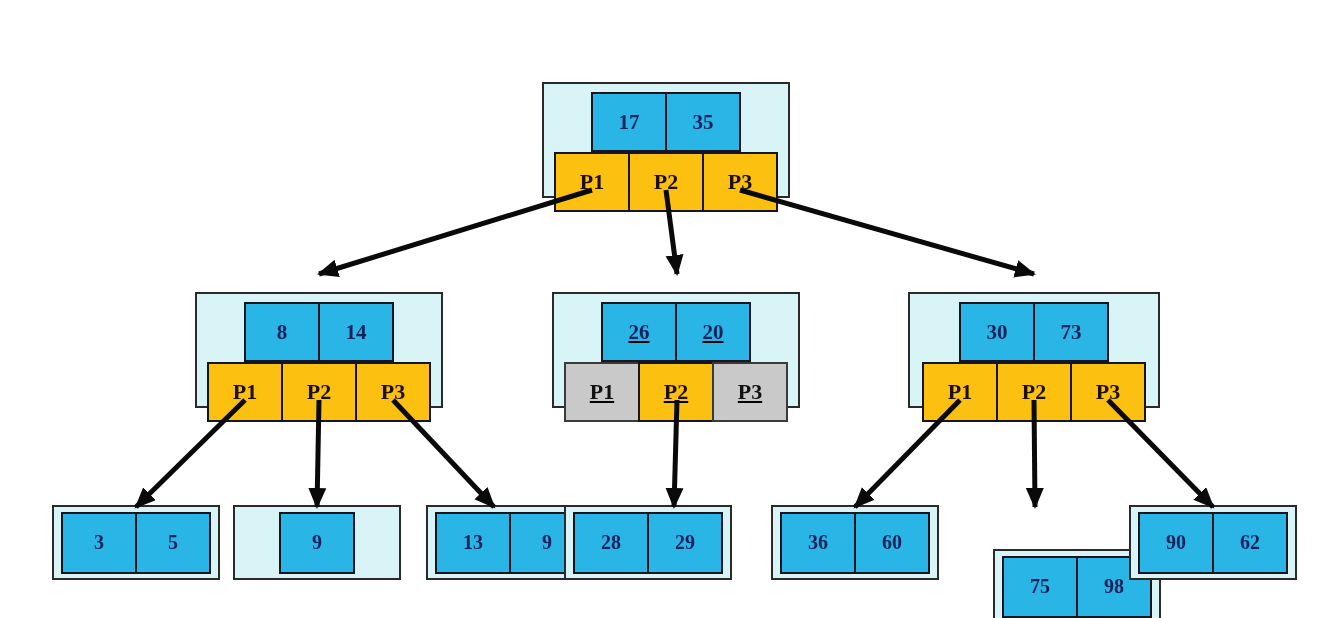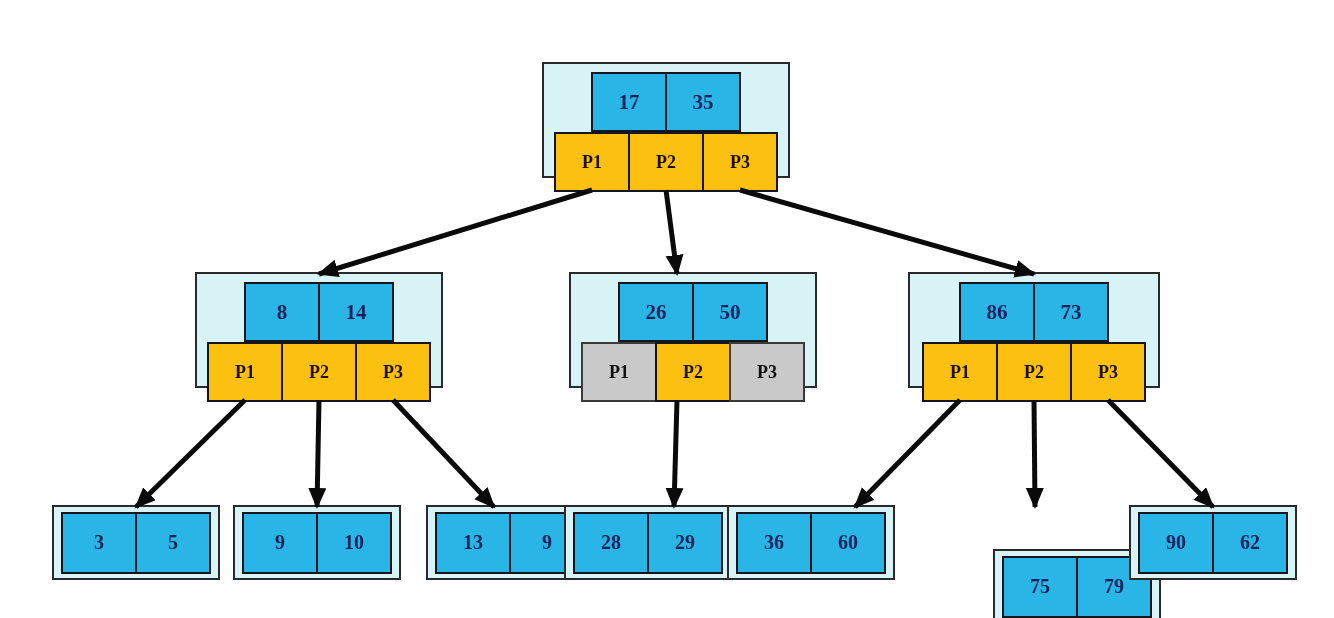--- a/index.html
+++ b/index.html
@@ -20,20 +20,21 @@
     --key-text: #14225c;
     --ptr-text: #1c0f00;
   }
   .node {
     position: absolute;
     width: 248px;
     height: 116px;
     background: var(--node-bg);
     border: 2px solid var(--outer-border);
     box-sizing: border-box;
+    margin-top: 20px;
   }
   .keys-row {
     display: flex;
     justify-content: center;
     margin-top: 8px;
   }
   .key-cell {
     width: 76px;
     height: 60px;
     box-sizing: border-box;
@@ -54,21 +55,21 @@
   .ptr-cell {
     width: 76px;
     height: 60px;
     box-sizing: border-box;
     background: var(--ptr-active);
     border: 2px solid var(--cell-border);
     display: flex;
     align-items: center;
     justify-content: center;
     font-weight: bold;
-    font-size: 18px;
+    font-size: 22px;
     color: var(--ptr-text);
   }
   .ptrs-row .ptr-cell:not(:first-child) { margin-left: -2px; }
   .ptr-cell.inactive {
     background: var(--ptr-inactive);
     border-color: #3a3a3a;
     color: #111111;
   }
   .leaf {
     position: absolute;
@@ -115,78 +116,77 @@
       <div class="key-cell">8</div>
       <div class="key-cell">14</div>
     </div>
     <div class="ptrs-row">
       <div class="ptr-cell">P1</div>
       <div class="ptr-cell">P2</div>
       <div class="ptr-cell">P3</div>
     </div>
   </div>
 
-  <div class="node" style="left:569px; top:272px;">
+  <div class="node" style="left:552px; top:272px;text-decoration:underline;">
     <div class="keys-row">
       <div class="key-cell">26</div>
-      <div class="key-cell">50</div>
+      <div class="key-cell">20</div>
     </div>
     <div class="ptrs-row">
       <div class="ptr-cell inactive">P1</div>
       <div class="ptr-cell">P2</div>
       <div class="ptr-cell inactive">P3</div>
     </div>
   </div>
 
   <div class="node" style="left:908px; top:272px; width:252px;">
     <div class="keys-row">
-      <div class="key-cell">86</div>
+      <div class="key-cell">30</div>
       <div class="key-cell">73</div>
     </div>
     <div class="ptrs-row">
       <div class="ptr-cell">P1</div>
       <div class="ptr-cell">P2</div>
       <div class="ptr-cell">P3</div>
     </div>
   </div>
 
   <div class="leaf" style="left:52px; top:505px;">
     <div class="leaf-inner">
       <div class="key-cell">3</div>
       <div class="key-cell">5</div>
     </div>
   </div>
   <div class="leaf" style="left:233px; top:505px;">
     <div class="leaf-inner">
       <div class="key-cell">9</div>
-      <div class="key-cell">10</div>
     </div>
   </div>
   <div class="leaf" style="left:426px; top:505px;align-items:center;">
     <div class="leaf-inner">
       <div class="key-cell">13</div>
       <div class="key-cell">9</div>
     </div>
   </div>
   <div class="leaf" style="left:564px; top:505px;">
     <div class="leaf-inner">
       <div class="key-cell">28</div>
       <div class="key-cell">29</div>
     </div>
   </div>
-  <div class="leaf" style="left:727px; top:505px;">
+  <div class="leaf" style="left:771px; top:505px;">
     <div class="leaf-inner">
       <div class="key-cell">36</div>
       <div class="key-cell">60</div>
     </div>
   </div>
   <div class="leaf" style="left:993px; top:505px;margin-top:44px;">
     <div class="leaf-inner">
       <div class="key-cell">75</div>
-      <div class="key-cell">79</div>
+      <div class="key-cell">98</div>
     </div>
   </div>
   <div class="leaf" style="left:1129px; top:505px;">
     <div class="leaf-inner">
       <div class="key-cell">90</div>
       <div class="key-cell">62</div>
     </div>
   </div>
 
   <svg id="edges" xmlns="http://www.w3.org/2000/svg">

